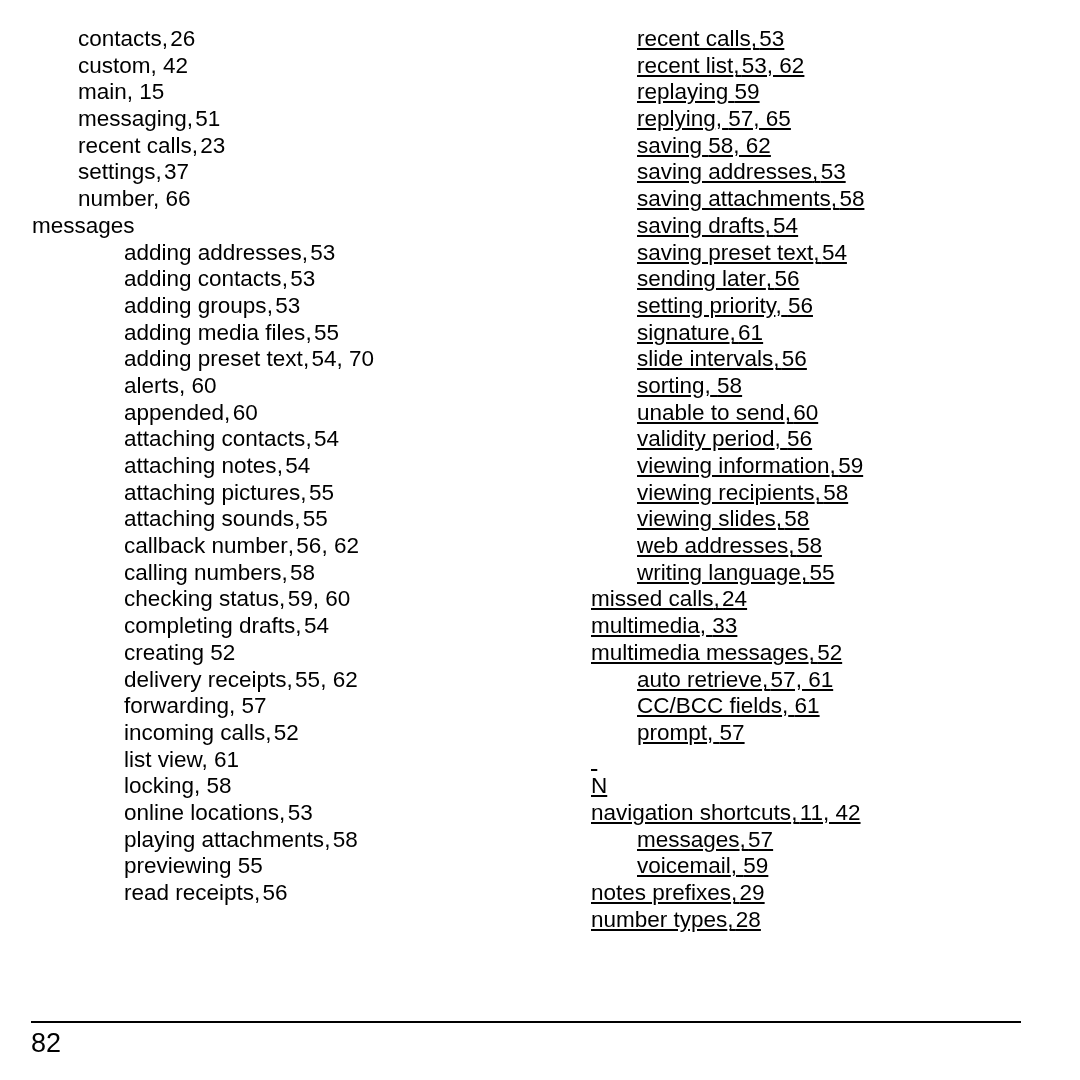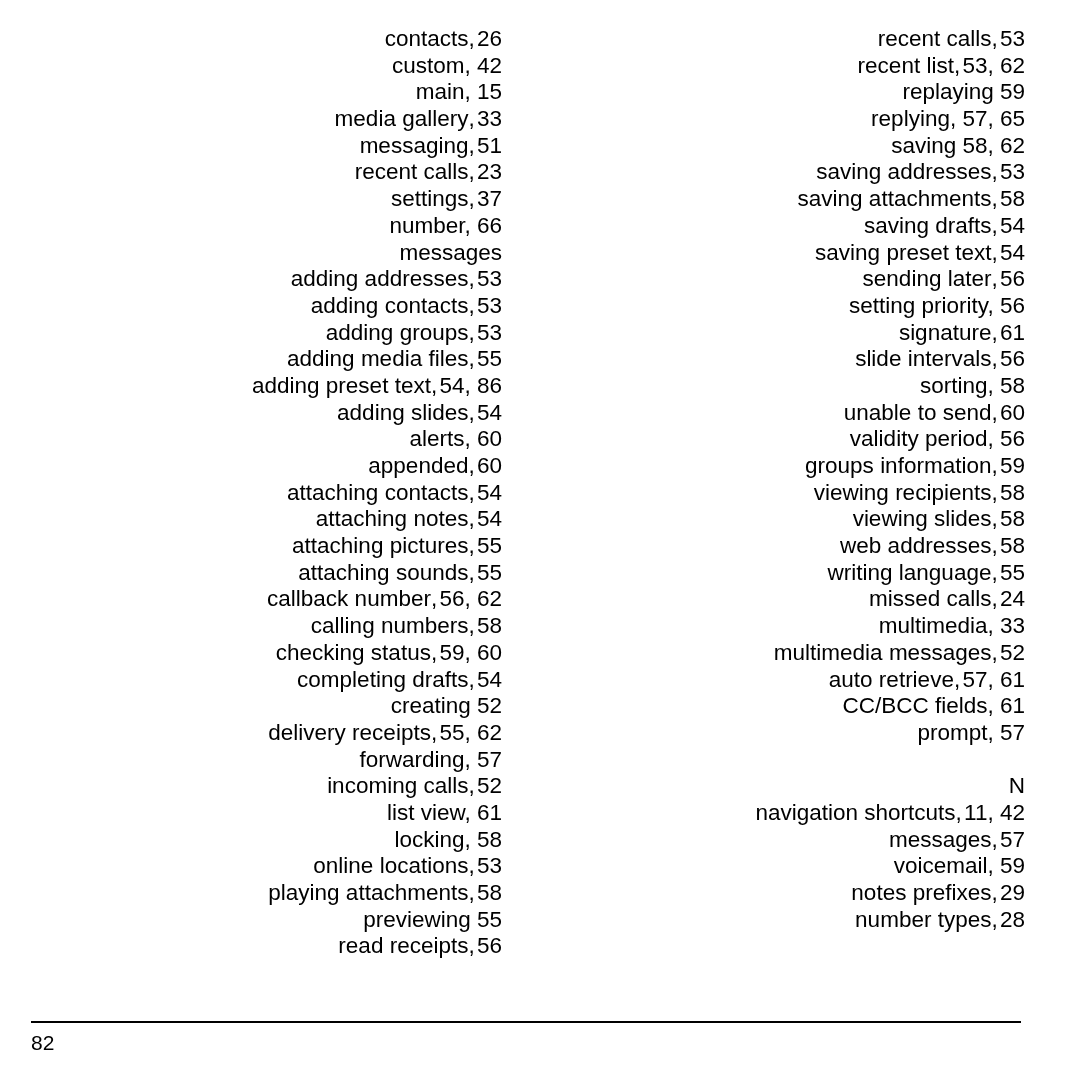--- a/index.html
+++ b/index.html
@@ -25,24 +25,23 @@
     width: 1080px;
     height: 1080px;
   }
 
   
   .column {
     position: absolute;
     top: 26px;
     font-size: 22.5px;
     line-height: 26.7px;
-    text-align: right;
   }
   #col-left  { left: 32px;  width: 470px; }
-  #col-right { left: 545px; width: 480px; }
+  #col-right { left: 545px; width: 480px; text-decoration: underline; }
 
   .entry {
     white-space: nowrap;
     height: 26.7px;
   }
   
   .lvl0 { padding-left: 0px;  }
   .lvl1 { padding-left: 46px; }
   .lvl2 { padding-left: 92px; }
 
@@ -61,45 +60,43 @@
     left: 31px;
     top: 1021px;
     width: 990px;
     height: 0;
     border-top: 2.5px solid #000000;
   }
   #page-number {
     position: absolute;
     left: 31px;
     top: 1030px;
-    font-size: 21px;
+    font-size: 27px;
     line-height: 26px;
   }
 </style>
 </head>
 <body>
 
 <div id="page">
 
   <div class="column" id="col-left">
       <div class="entry lvl1"><span>contacts</span><span class="sep">,</span><span> </span><span class="pg">26</span></div>
       <div class="entry lvl1"><span>custom</span><span class="sep loose">,</span><span> </span><span class="pg">42</span></div>
       <div class="entry lvl1"><span>main</span><span class="sep loose">,</span><span> </span><span class="pg">15</span></div>
-      <div class="entry lvl1"><span>media gallery</span><span class="sep">,</span><span> </span><span class="pg">33</span></div>
       <div class="entry lvl1"><span>messaging</span><span class="sep">,</span><span> </span><span class="pg">51</span></div>
       <div class="entry lvl1"><span>recent calls</span><span class="sep">,</span><span> </span><span class="pg">23</span></div>
       <div class="entry lvl1"><span>settings</span><span class="sep">,</span><span> </span><span class="pg">37</span></div>
       <div class="entry lvl1"><span>number</span><span class="sep loose">,</span><span> </span><span class="pg">66</span></div>
       <div class="entry lvl0"><span>messages</span></div>
       <div class="entry lvl2"><span>adding addresses</span><span class="sep">,</span><span> </span><span class="pg">53</span></div>
       <div class="entry lvl2"><span>adding contacts</span><span class="sep">,</span><span> </span><span class="pg">53</span></div>
       <div class="entry lvl2"><span>adding groups</span><span class="sep">,</span><span> </span><span class="pg">53</span></div>
       <div class="entry lvl2"><span>adding media files</span><span class="sep">,</span><span> </span><span class="pg">55</span></div>
-      <div class="entry lvl2"><span>adding preset text</span><span class="sep">,</span><span> </span><span class="pg">54, 86</span></div>
-      <div class="entry lvl2"><span>adding slides</span><span class="sep">,</span><span> </span><span class="pg">54</span></div>
+      <div class="entry lvl2"><span>adding preset text</span><span class="sep">,</span><span> </span><span class="pg">54, 70</span></div>
       <div class="entry lvl2"><span>alerts</span><span class="sep loose">,</span><span> </span><span class="pg">60</span></div>
       <div class="entry lvl2"><span>appended</span><span class="sep">,</span><span> </span><span class="pg">60</span></div>
       <div class="entry lvl2"><span>attaching contacts</span><span class="sep">,</span><span> </span><span class="pg">54</span></div>
       <div class="entry lvl2"><span>attaching notes</span><span class="sep">,</span><span> </span><span class="pg">54</span></div>
       <div class="entry lvl2"><span>attaching pictures</span><span class="sep">,</span><span> </span><span class="pg">55</span></div>
       <div class="entry lvl2"><span>attaching sounds</span><span class="sep">,</span><span> </span><span class="pg">55</span></div>
       <div class="entry lvl2"><span>callback number</span><span class="sep">,</span><span> </span><span class="pg">56, 62</span></div>
       <div class="entry lvl2"><span>calling numbers</span><span class="sep">,</span><span> </span><span class="pg">58</span></div>
       <div class="entry lvl2"><span>checking status</span><span class="sep">,</span><span> </span><span class="pg">59, 60</span></div>
       <div class="entry lvl2"><span>completing drafts</span><span class="sep">,</span><span> </span><span class="pg">54</span></div>
@@ -125,21 +122,21 @@
       <div class="entry lvl2"><span>saving attachments</span><span class="sep">,</span><span> </span><span class="pg">58</span></div>
       <div class="entry lvl2"><span>saving drafts</span><span class="sep">,</span><span> </span><span class="pg">54</span></div>
       <div class="entry lvl2"><span>saving preset text</span><span class="sep">,</span><span> </span><span class="pg">54</span></div>
       <div class="entry lvl2"><span>sending later</span><span class="sep">,</span><span> </span><span class="pg">56</span></div>
       <div class="entry lvl2"><span>setting priority</span><span class="sep loose">,</span><span> </span><span class="pg">56</span></div>
       <div class="entry lvl2"><span>signature</span><span class="sep">,</span><span> </span><span class="pg">61</span></div>
       <div class="entry lvl2"><span>slide intervals</span><span class="sep">,</span><span> </span><span class="pg">56</span></div>
       <div class="entry lvl2"><span>sorting</span><span class="sep loose">,</span><span> </span><span class="pg">58</span></div>
       <div class="entry lvl2"><span>unable to send</span><span class="sep">,</span><span> </span><span class="pg">60</span></div>
       <div class="entry lvl2"><span>validity period</span><span class="sep loose">,</span><span> </span><span class="pg">56</span></div>
-      <div class="entry lvl2"><span>groups information</span><span class="sep">,</span><span> </span><span class="pg">59</span></div>
+      <div class="entry lvl2"><span>viewing information</span><span class="sep">,</span><span> </span><span class="pg">59</span></div>
       <div class="entry lvl2"><span>viewing recipients</span><span class="sep">,</span><span> </span><span class="pg">58</span></div>
       <div class="entry lvl2"><span>viewing slides</span><span class="sep">,</span><span> </span><span class="pg">58</span></div>
       <div class="entry lvl2"><span>web addresses</span><span class="sep">,</span><span> </span><span class="pg">58</span></div>
       <div class="entry lvl2"><span>writing language</span><span class="sep">,</span><span> </span><span class="pg">55</span></div>
       <div class="entry lvl1"><span>missed calls</span><span class="sep">,</span><span> </span><span class="pg">24</span></div>
       <div class="entry lvl1"><span>multimedia</span><span class="sep loose">,</span><span> </span><span class="pg">33</span></div>
       <div class="entry lvl1"><span>multimedia messages</span><span class="sep">,</span><span> </span><span class="pg">52</span></div>
       <div class="entry lvl2"><span>auto retrieve</span><span class="sep">,</span><span> </span><span class="pg">57, 61</span></div>
       <div class="entry lvl2"><span>CC/BCC fields</span><span class="sep loose">,</span><span> </span><span class="pg">61</span></div>
       <div class="entry lvl2"><span>prompt</span><span class="sep loose">,</span><span> </span><span class="pg">57</span></div>

